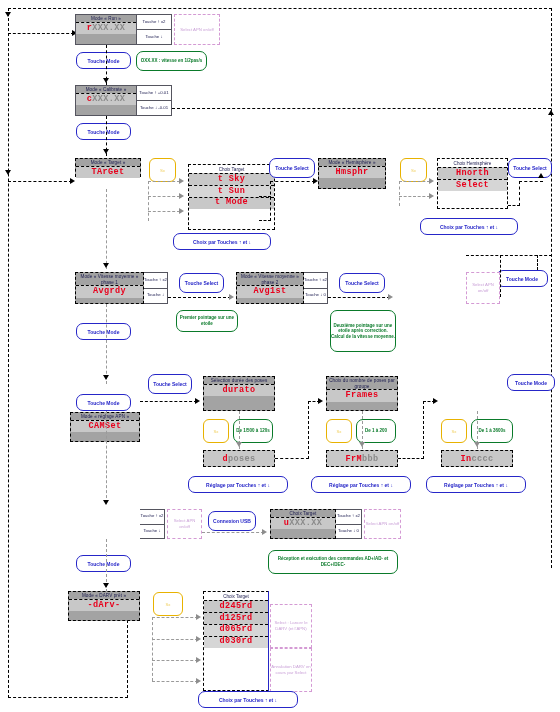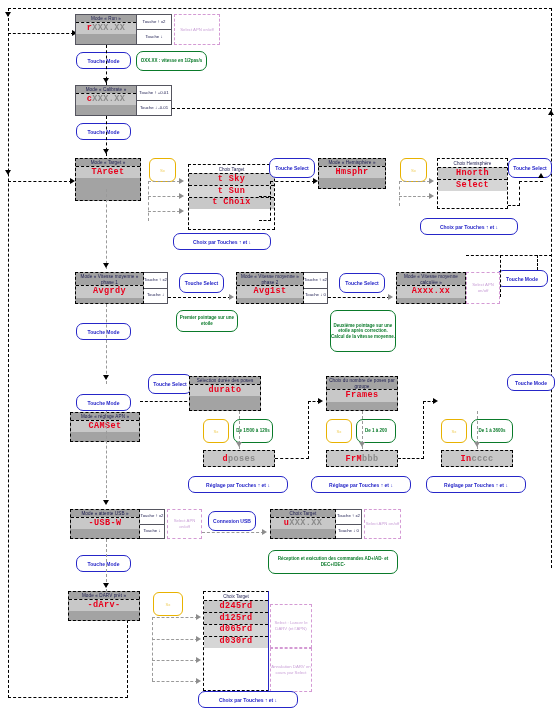--- a/index.html
+++ b/index.html
@@ -128,39 +128,39 @@
   <div class="arrow u" style="left:548px;top:110px;"></div>
 
   <div class="abs pill" style="left:76px;top:123px;width:55px;height:17px;">Touche Mode</div>
   <div class="abs vline" style="left:106px;top:116px;height:40px;"></div>
   <div class="arrow d" style="left:103px;top:149px;"></div>
 
   <div class="abs hline" style="left:8px;top:181px;width:64px;"></div>
   <div class="arrow r" style="left:70px;top:177.8px;"></div>
   <div class="arrow d" style="left:5px;top:170px;"></div>
 
-  <div class="abs modeblock" style="left:75px;top:158px;width:66px;height:43px;">
+  <div class="abs modeblock" style="left:75px;top:158px;width:66px;height:19px;">
     <div class="cap">Mode « Target »</div>
     <div class="val">TArGet</div>
   </div>
   <div class="abs yellowbox" style="left:149px;top:158px;width:27px;height:24px;">Sx</div>
 
   <div class="abs vline gray" style="left:148px;top:181px;height:40px;"></div>
   <div class="abs hline gray" style="left:148px;top:181px;width:32px;"></div>
   <div class="abs hline gray" style="left:148px;top:196px;width:32px;"></div>
   <div class="abs hline gray" style="left:148px;top:211px;width:32px;"></div>
   <div class="arrow r gray" style="left:179px;top:177.8px;"></div>
   <div class="arrow r gray" style="left:179px;top:192.8px;"></div>
   <div class="arrow r gray" style="left:179px;top:207.8px;"></div>
 
   <div class="abs choicegrp" style="left:188px;top:164px;width:87px;height:66px;">
     <div class="chead">Choix Target</div>
     <div class="crow">t Sky</div>
     <div class="crow alt">t Sun</div>
-    <div class="crow">t Choix</div>
+    <div class="crow">t Mode</div>
   </div>
   <div class="abs pill" style="left:173px;top:233px;width:98px;height:17px;">Choix par Touches ↑ et ↓</div>
 
   <div class="abs vline" style="left:270px;top:181px;height:40px;"></div>
   <div class="abs hline" style="left:259px;top:220px;width:12px;"></div>
   <div class="abs hline" style="left:259px;top:196px;width:12px;"></div>
   <div class="abs hline" style="left:270px;top:181px;width:45px;"></div>
   <div class="arrow r" style="left:313px;top:177.8px;"></div>
 
   <div class="abs pill" style="left:269px;top:158px;width:46px;height:20px;">Touche Select</div>
@@ -216,41 +216,37 @@
   </div>
   <div class="abs keycol" style="left:304px;top:272px;width:24px;height:32px;">
     <div class="kc">Touche ↑ x2</div>
     <div class="kc">Touche ↓ 0</div>
   </div>
   <div class="abs pill" style="left:339px;top:273px;width:46px;height:20px;">Touche Select</div>
   <div class="abs hline" style="left:328px;top:297px;width:62px;"></div>
   <div class="arrow r gray" style="left:388px;top:293.8px;"></div>
   <div class="abs greennote" style="left:330px;top:310px;width:66px;height:42px;">Deuxième pointage sur une etoile après correction. Calcul de la vitesse moyenne.</div>
 
-  <div class="abs modeblock" style="left:396px;top:272px;width:70px;height:32px;">
-    <div class="cap">Mode « Vitesse moyenne calculée »</div>
-    <div class="val">Axxx.xx</div>
-  </div>
   <div class="abs pinknote" style="left:466px;top:272px;width:34px;height:32px;">Select APN on/off</div>
   <div class="abs vline" style="left:500px;top:255px;height:42px;"></div>
   <div class="abs hline" style="left:466px;top:255px;width:86px;"></div>
 
   <div class="abs pill" style="left:76px;top:394px;width:55px;height:17px;">Touche Mode</div>
   <div class="abs vline gray" style="left:106px;top:304px;height:80px;"></div>
   <div class="arrow d" style="left:103px;top:375px;"></div>
 
   <div class="abs modeblock" style="left:70px;top:381px;width:70px;height:30px;margin-top:31px;">
     <div class="cap">Mode « réglage APN »</div>
     <div class="val">CAMSet</div>
   </div>
   <div class="abs pill" style="left:148px;top:374px;width:44px;height:20px;">Touche Select</div>
   <div class="abs hline" style="left:140px;top:401px;width:57px;"></div>
   <div class="arrow r" style="left:195px;top:397.8px;"></div>
 
-  <div class="abs modeblock" style="left:189px;top:376px;width:72px;height:35px;">
+  <div class="abs modeblock" style="left:203px;top:376px;width:72px;height:35px;">
     <div class="cap">Sélection durée des poses</div>
     <div class="val">durato</div>
   </div>
   <div class="abs yellowbox" style="left:203px;top:419px;width:26px;height:24px;">Sx</div>
   <div class="abs greennote" style="left:233px;top:419px;width:40px;height:24px;">De 1/500 à 120s</div>
   <div class="abs vline gray" style="left:239px;top:411px;height:38px;"></div>
   <div class="arrow d gray" style="left:236px;top:442px;"></div>
   <div class="abs valbox" style="left:203px;top:450px;width:72px;height:17px;">
       <span>d</span>
       <span class="gray">poses</span>
@@ -288,24 +284,20 @@
       <span class="gray">cccc</span>
     </div>
   <div class="abs pill" style="left:426px;top:476px;width:100px;height:17px;">Réglage par Touches ↑ et ↓</div>
 
   <div class="abs pill" style="left:507px;top:374px;width:48px;height:17px;">Touche Mode</div>
 
   <div class="abs pill" style="left:76px;top:555px;width:55px;height:17px;">Touche Mode</div>
   <div class="abs vline gray" style="left:106px;top:411px;height:92px;"></div>
   <div class="arrow d" style="left:103px;top:500px;"></div>
 
-  <div class="abs modeblock" style="left:70px;top:509px;width:70px;height:30px;">
-    <div class="cap">Mode « attente USB »</div>
-    <div class="val">-USB-W</div>
-  </div>
   <div class="abs keycol" style="left:140px;top:509px;width:25px;height:30px;">
     <div class="kc">Touche ↑ x2</div>
     <div class="kc">Touche ↓</div>
   </div>
   <div class="abs pinknote" style="left:167px;top:509px;width:35px;height:30px;">Select APN on/off</div>
   <div class="abs pill" style="left:208px;top:511px;width:48px;height:20px;">Connexion USB</div>
   <div class="abs hline gray" style="left:202px;top:532px;width:62px;"></div>
   <div class="arrow r gray" style="left:262px;top:528.8px;"></div>
 
   <div class="abs modeblock" style="left:270px;top:509px;width:66px;height:30px;">

